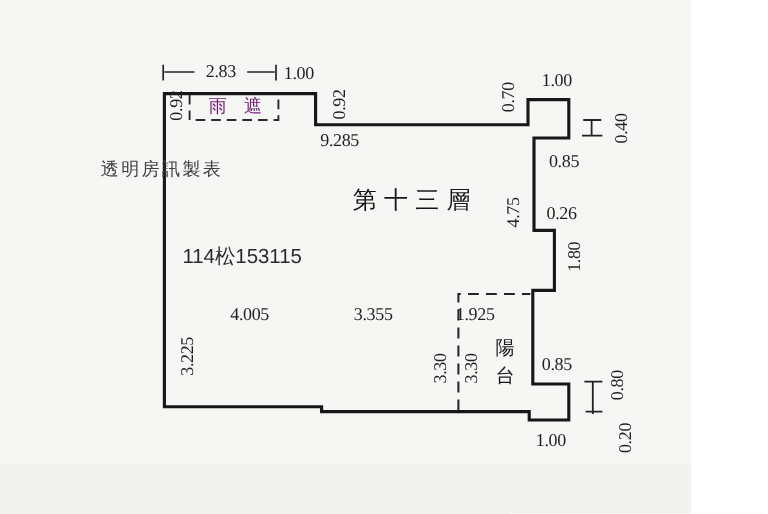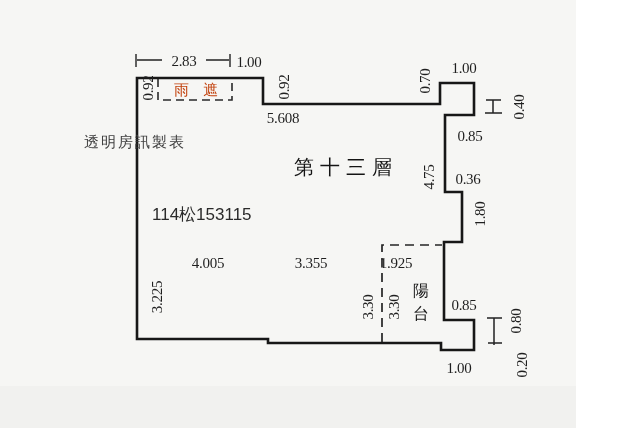--- a/index.html
+++ b/index.html
@@ -19,21 +19,21 @@
     letter-spacing:-0.3px;
     color:#1f1f1f;
     white-space:nowrap;
     line-height:1;
   }
   .lbl.rot{transform:translate(-50%,-50%) rotate(-90deg);}
   .lbl.sans{font-family:"Liberation Sans", sans-serif;letter-spacing:0;}
   .lbl.left-anchor{transform:translateY(-50%);}
   .cjk{font-family:"Liberation Serif", serif;color:#151515;}
   .floor-title{font-size:20px;letter-spacing:6px;color:#141414;margin-left:44px;}
-  .canopy-lbl{font-size:15px;color:#c2410c;}
+  .canopy-lbl{font-size:15px;color:#701a75;}
   .maker-lbl{font-size:15px;letter-spacing:2px;color:#404040;}
   .idnum{font-size:17px;color:#2a2a2a;}
   .vert{
     position:absolute;
     width:18px;
     font-size:16px;
     line-height:23px;
     text-align:left;
     word-break:break-all;
     color:#161616;
@@ -61,24 +61,24 @@
 
     <path d="M 136 54 V 67 M 137 60 H 162 M 206 60 H 229 M 230 54 V 67" fill="none" stroke="#222222" stroke-width="1.4"></path>
 
     <path d="M 486 100 H 501 M 485 113 H 502 M 493 100 V 113" fill="none" stroke="#222222" stroke-width="1.5"></path>
 
     <path d="M 487 318 H 502 M 494 318 V 345 M 488 343 H 502" fill="none" stroke="#222222" stroke-width="1.5"></path>
   </svg>
 
   <div class="lbl" style="left:184px;top:61px;">2.83</div>
   <div class="lbl" style="left:249px;top:62px;">1.00</div>
-  <div class="lbl" style="left:283px;top:118px;">5.608</div>
+  <div class="lbl" style="left:283px;top:118px;">9.285</div>
   <div class="lbl" style="left:464px;top:68px;">1.00</div>
   <div class="lbl" style="left:470px;top:136px;">0.85</div>
-  <div class="lbl" style="left:468px;top:179px;">0.36</div>
+  <div class="lbl" style="left:468px;top:179px;">0.26</div>
   <div class="lbl" style="left:208px;top:263px;">4.005</div>
   <div class="lbl" style="left:311px;top:263px;">3.355</div>
   <div class="lbl" style="left:396px;top:263px;">1.925</div>
   <div class="lbl" style="left:464px;top:305px;">0.85</div>
   <div class="lbl" style="left:459px;top:368px;">1.00</div>
 
   <div class="lbl rot" style="left:148px;top:88px;">0.92</div>
   <div class="lbl rot" style="left:284px;top:87px;">0.92</div>
   <div class="lbl rot" style="left:425px;top:81px;">0.70</div>
   <div class="lbl rot" style="left:519px;top:107px;">0.40</div>

